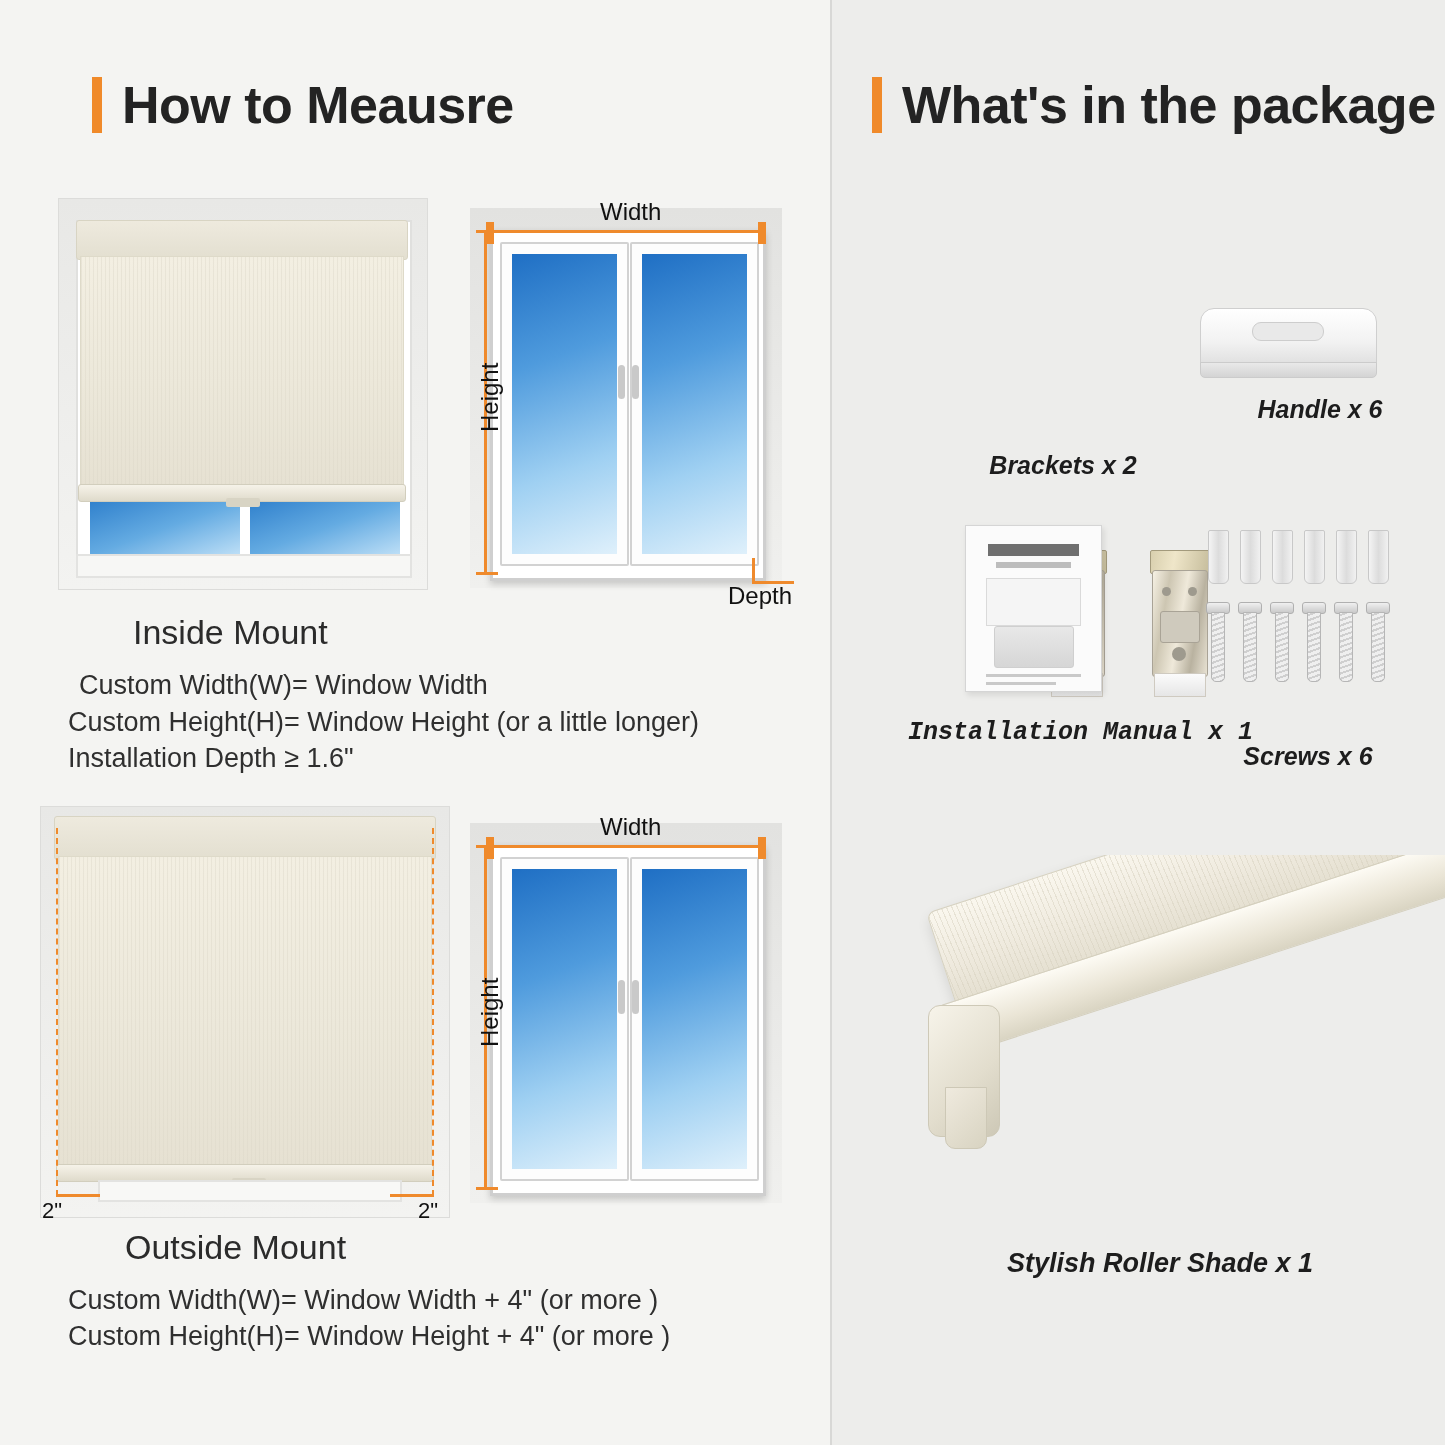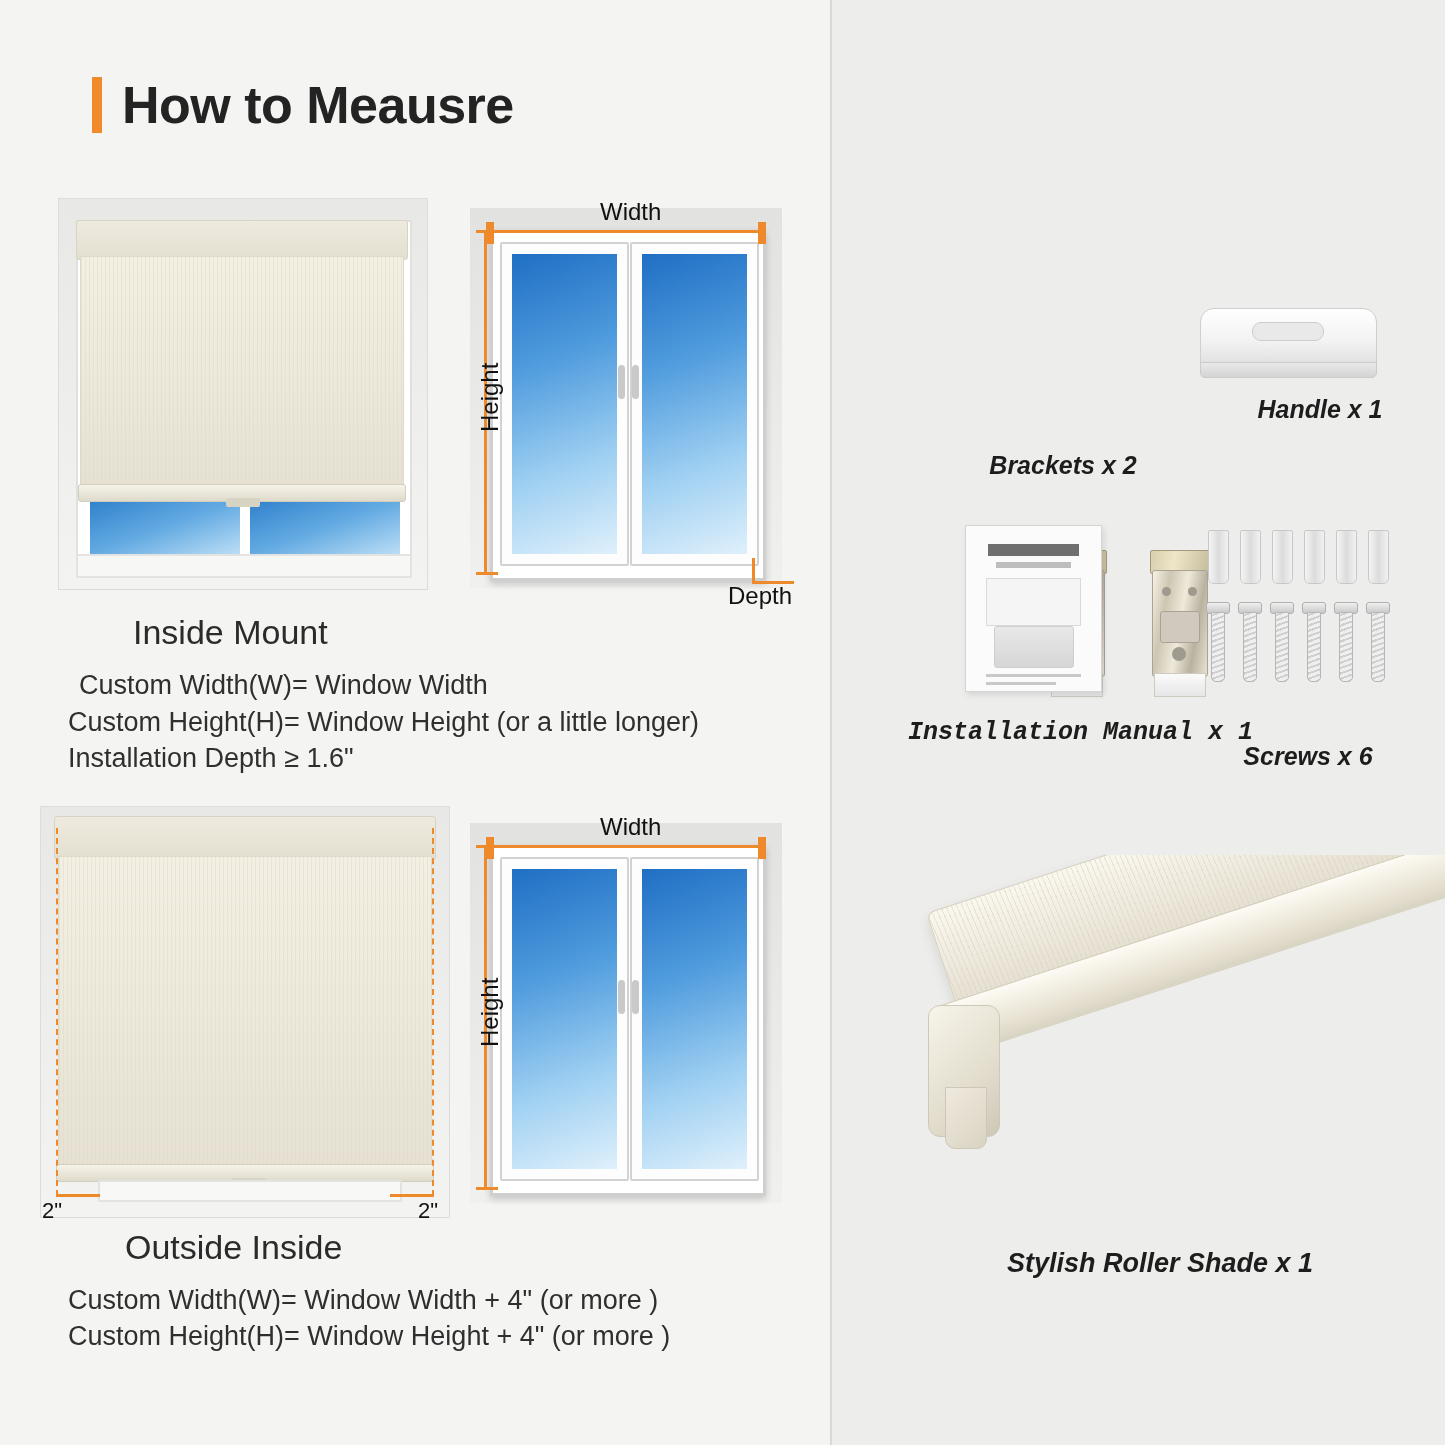--- a/index.html
+++ b/index.html
@@ -343,27 +343,31 @@
       <div class="orange-line" style="left:32px; top:30px; width:264px; height:3px;"></div>
 
       <div class="orange-line" style="left:14px; top:30px; width:22px; height:3px;"></div>
       <div class="orange-line" style="left:14px; top:372px; width:22px; height:3px;"></div>
       <div class="orange-line" style="left:22px; top:33px; width:3px; height:340px;"></div>
 
       <div class="dim-label" style="left:138px; top:-2px;">Width</div>
       <div class="dim-label vert" style="left:14px; top:232px;">Height</div>
     </div>
 
-    <div class="mount-title" style="left:125px; top:1228px;">Outside Inside</div>
+    <div class="mount-title" style="left:125px; top:1228px;">Outside Mount</div>
     <div class="spec-line" style="left:68px; top:1285px;">Custom Width(W)= Window Width + 4"  (or more )</div>
     <div class="spec-line" style="left:68px; top:1321px;">Custom Height(H)= Window Height + 4" (or more )</div>
   </div>
 
   <div class="panel-right">
 
+    <div class="heading" style="left:42px; top:75px;">
+      <div class="bar"></div>
+      <div class="txt">What's in the package</div>
+    </div>
 
     <div style="position:absolute; left:105px; top:275px; width:160px; height:160px;">
 
       <div>
         <div class="bracket-top" style="left:112px; top:275px; width:58px; height:22px; position:absolute;"></div>
         <div class="bracket" style="left:114px; top:295px; width:54px; height:105px; position:absolute;"></div>
         <div class="bracket-hole" style="left:124px; top:312px; width:9px; height:9px; position:absolute;"></div>
         <div class="bracket-hole" style="left:150px; top:312px; width:9px; height:9px; position:absolute;"></div>
         <div class="bracket-slot" style="left:122px; top:336px; width:38px; height:30px; position:absolute;"></div>
         <div class="bracket-hole" style="left:134px; top:372px; width:14px; height:14px; position:absolute;"></div>
@@ -380,21 +384,21 @@
         <div style="position:absolute; left:219px; top:398px; width:50px; height:22px; background:linear-gradient(180deg,#fbfbfb 0%, #e6e6e6 100%); border:1px solid #cfcac0;"></div>
       </div>
     </div>
     <div class="pkg-label" style="left:118px; top:439px; width:230px;margin-top:12px;">Brackets x 2</div>
 
     <div style="position:absolute; left:370px; top:300px; width:180px; height:90px;">
       <div class="handle-piece" style="left:0; top:8px; width:175px; height:60px; border-radius:14px 14px 6px 6px;"></div>
       <div style="position:absolute; left:52px; top:22px; width:70px; height:17px; background:#e9e9e9; border:1px solid #cdcdcd; border-radius:9px;"></div>
       <div style="position:absolute; left:0; top:62px; width:175px; height:14px; background:linear-gradient(180deg,#e9e9e9 0%, #d4d4d4 100%); border:1px solid #cbcbcb; border-radius:0 0 5px 5px;"></div>
     </div>
-    <div class="pkg-label" style="left:385px; top:395px; width:210px;">Handle x 1</div>
+    <div class="pkg-label" style="left:385px; top:395px; width:210px;">Handle x 6</div>
 
     <div class="manual" style="left:135px; top:525px; width:135px; height:165px;">
       <div style="position:absolute; left:22px; top:18px; right:22px; height:12px; background:#6f6f6f;"></div>
       <div style="position:absolute; left:30px; top:36px; right:30px; height:6px; background:#bdbdbd;"></div>
       <div style="position:absolute; left:20px; top:52px; right:20px; height:46px; border:1px solid #dadada; background:#f5f5f5;"></div>
       <div style="position:absolute; left:28px; top:100px; width:78px; height:40px; background:linear-gradient(180deg,#e8e8e8,#d6d6d6); border:1px solid #cfcfcf; border-radius:3px;"></div>
       <div class="manual-line" style="left:20px; top:148px; width:95px;"></div>
       <div class="manual-line" style="left:20px; top:156px; width:70px;"></div>
     </div>
     <div class="pkg-label" style="left:78px; top:718px; width:260px;font-family:Liberation Mono, monospace;">Installation Manual x 1</div>

